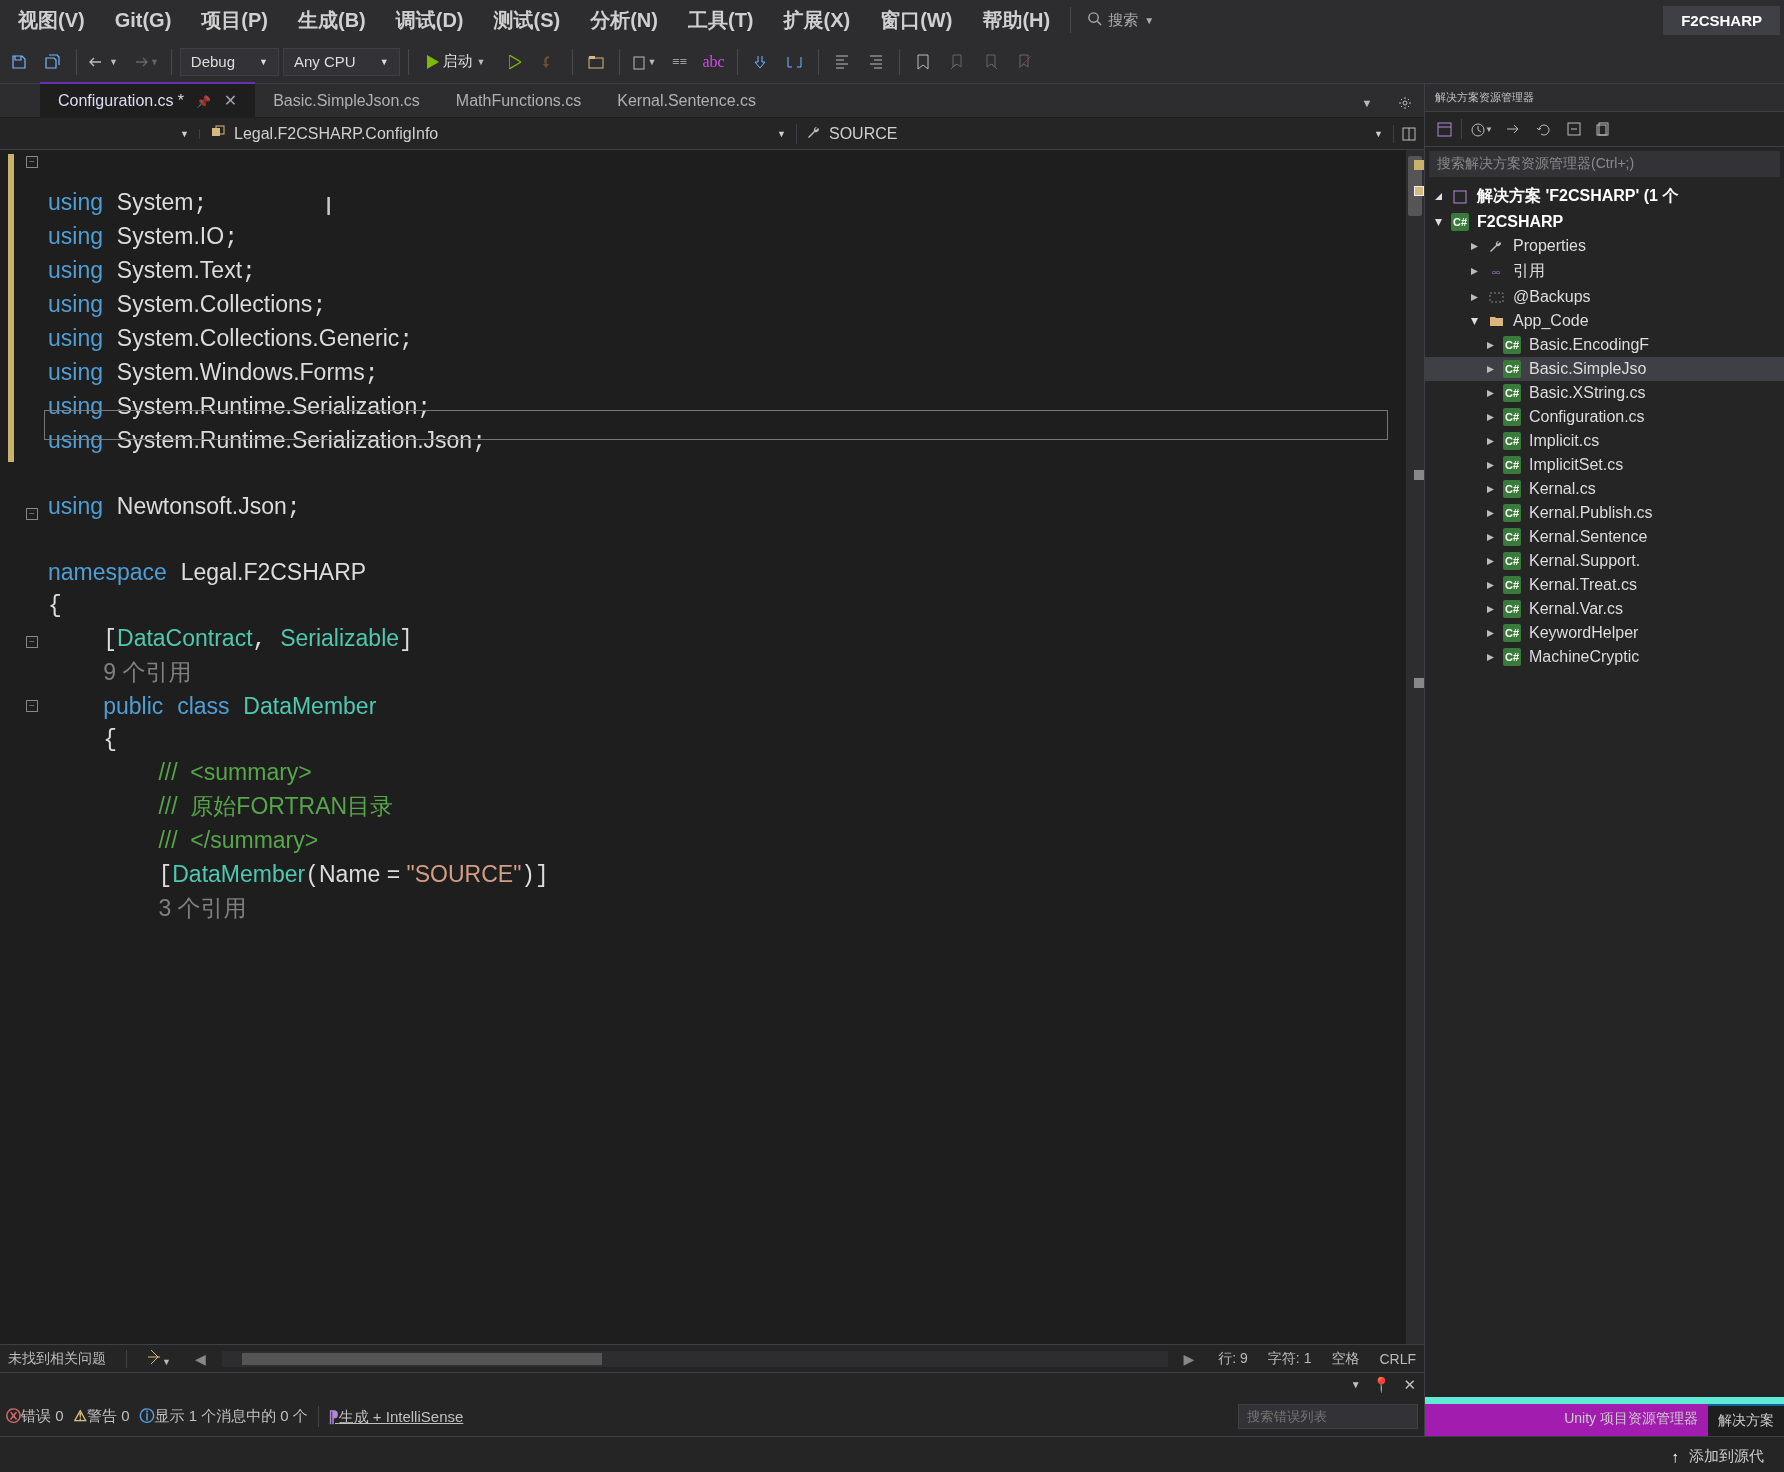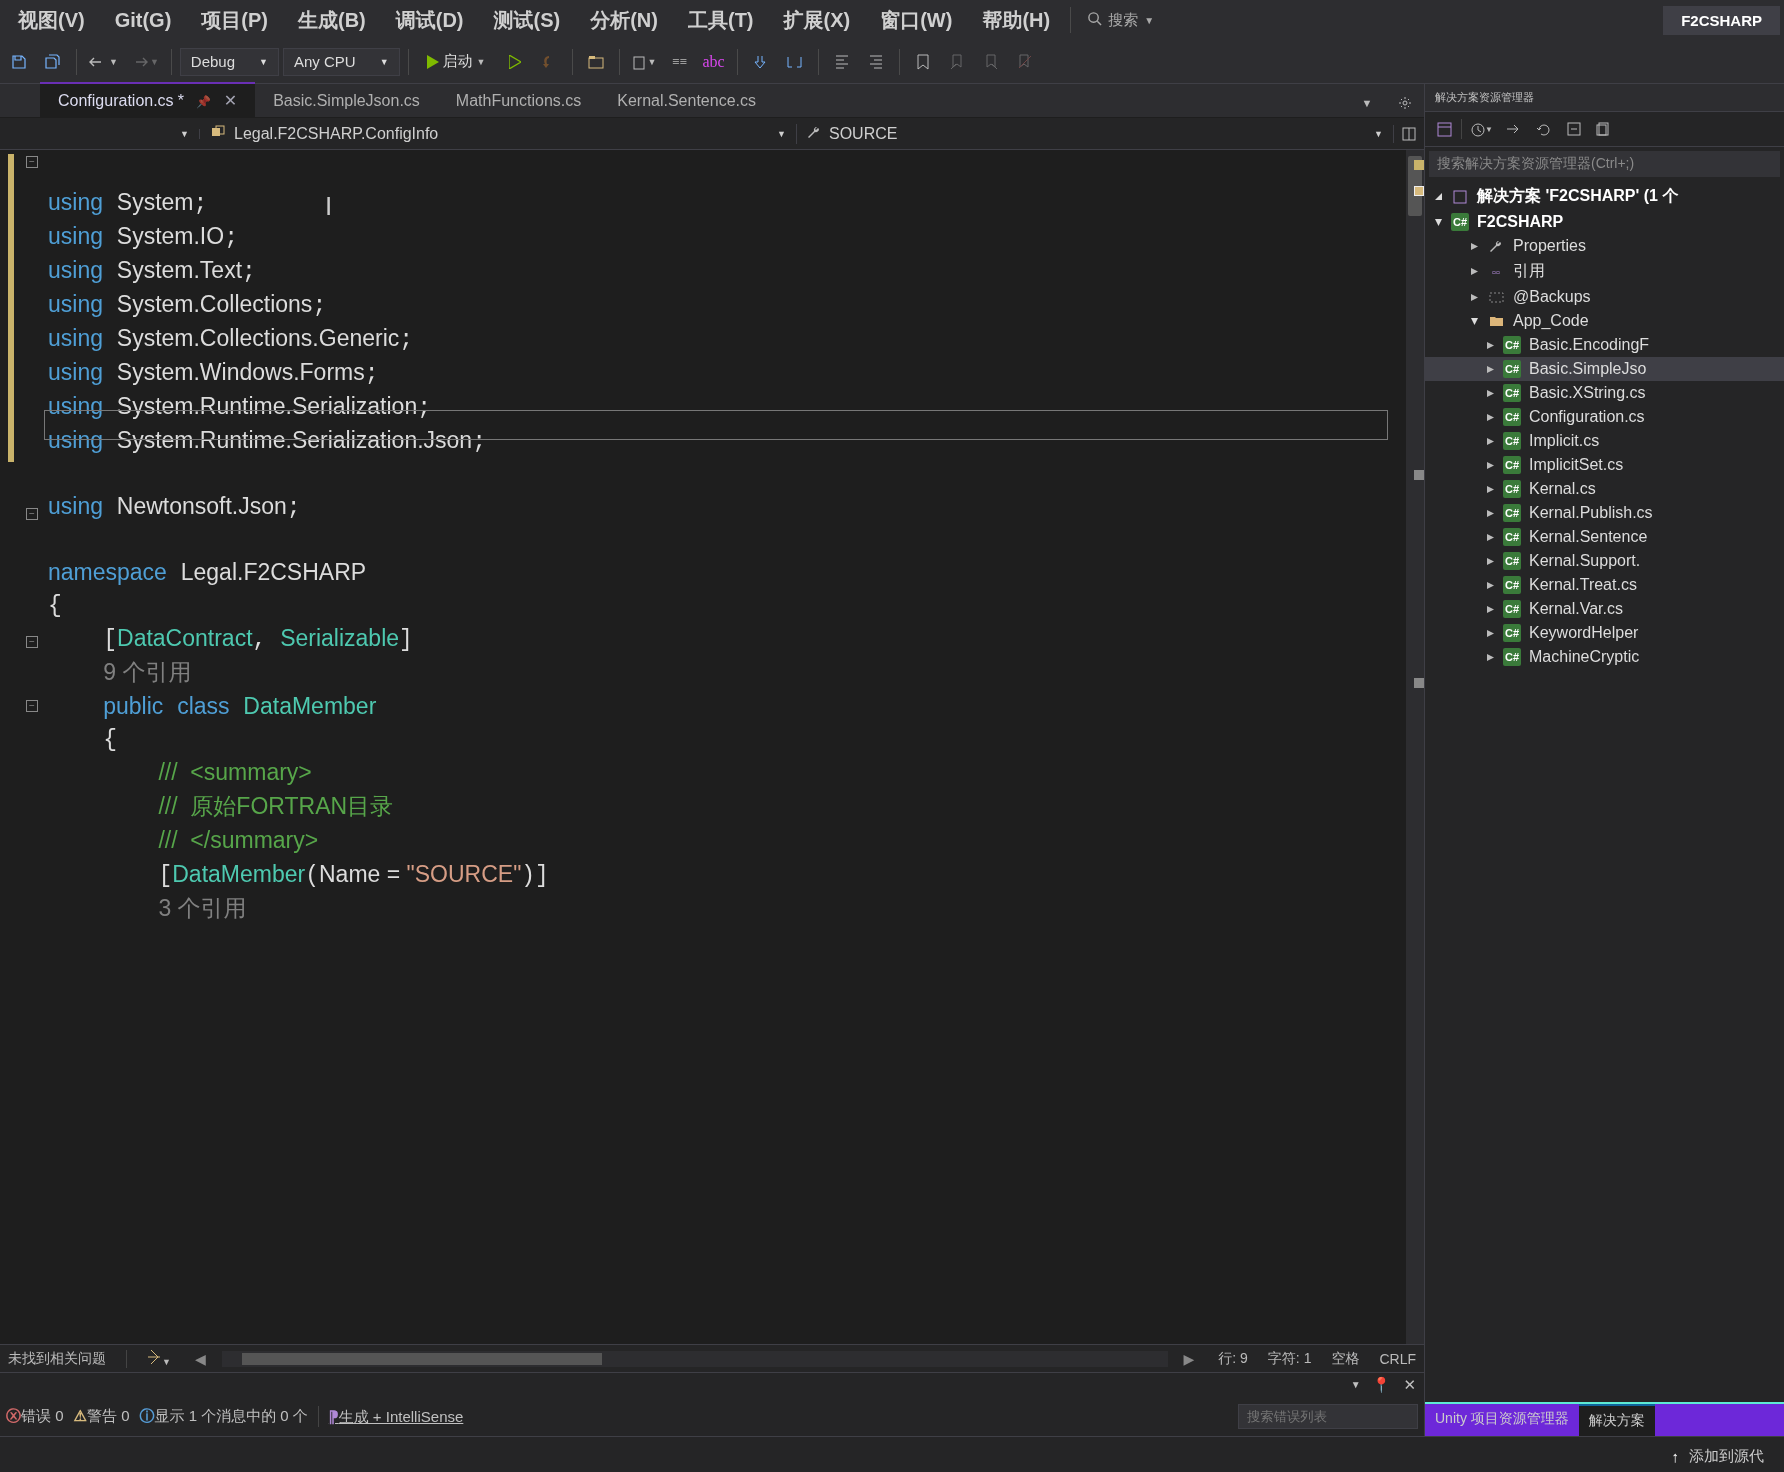--- a/index.html
+++ b/index.html
@@ -79,21 +79,21 @@
   .sln-ico { color: #b089d6; }
   .wrench-ico { color:#bbb; }
   .node-label { color: #ddd; }
   .node.root .node-label { font-weight: 600; color: #fff; }
   .node.root { padding-left: 8px; }
   .d1 { padding-left: 14px; }
   .d2 { padding-left: 28px; }
   .d3 { padding-left: 44px; }
   .d4 { padding-left: 60px; }
 
-  .bottom-tabs { display: flex; border-top: 2px solid #5eead4; background:#6d28d9; }
+  .bottom-tabs { display: flex; border-top: 7px solid #5eead4; background:#a21caf;justify-content:flex-end; }
   .bottom-tabs .bt { padding: 6px 10px; font-size: 14px; color: #ccc; cursor: pointer; }
   .bottom-tabs .bt.on { background:#1e1e1e; border-top: 2px solid #0e639c; }
 
   .props-panel { border-top: 1px solid #3f3f46; }
   .props-head { padding: 6px 10px; font-size: 16px; color: #ddd; }
   .props-tb { display:flex; gap:6px; padding: 4px 8px; }
   .props-body { height: 120px; }
 
   .tool-strip { height: 40px; background: #252526; border-top: 1px solid #3f3f46; display: flex; align-items: center; justify-content: flex-end; padding: 0 20px; gap: 10px; color: #ccc; }
   .tool-strip .bolt { color:#fff; }

